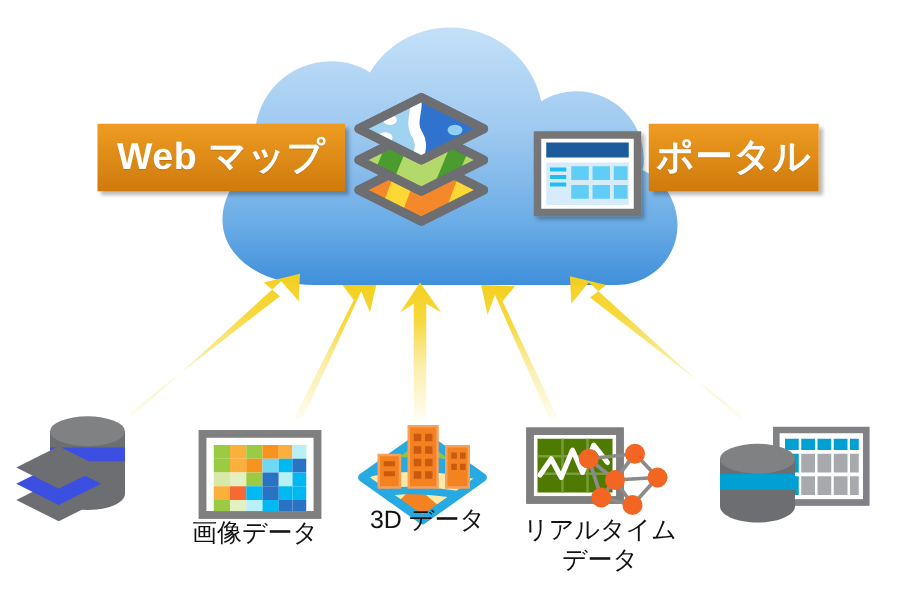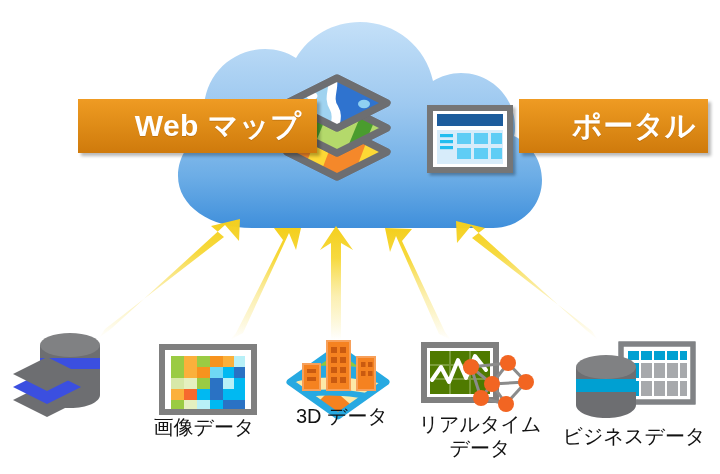--- a/index.html
+++ b/index.html
@@ -31,39 +31,38 @@
   .chip {
     position: absolute;
     display: flex;
     align-items: center;
     justify-content: center;
     background: linear-gradient(180deg, #ef9b23 0%, #e08d18 45%, #cf7a0c 100%);
     box-shadow: 3px 3px 3px rgba(0,0,0,0.28);
     color: #ffffff;
     white-space: nowrap;
     letter-spacing: 0.5px;
-    padding-left: 41px;
   }
   .chip span {
     font-weight: bold;
     font-size: 30px;
     line-height: 1;
     color: #ffffff;
     text-shadow: 0 1px 0 rgba(120,60,0,0.25);
   }
   #chip-webmap {
     left: 78px;
     top: 99px;
     width: 198px;
     height: 54px;
   }
   #chip-portal {
     left: 519px;
     top: 99px;
-    width: 148px;
+    width: 136px;
     height: 54px;
   }
 
   
   .src-label {
     position: absolute;
     text-align: center;
     color: #121212;
     font-size: 20px;
     line-height: 24px;
@@ -417,15 +416,14 @@
   </div>
 
 
   <div class="src-label" id="label-imagery">画像データ</div>
 
   <div class="src-label" id="label-3d">3D データ</div>
 
   <div class="src-label" id="label-realtime">リアルタイム
 データ</div>
 
-  <div class="src-label" id="label-business">ビジネスデータ</div>
 
 </div>
 
 </body></html>

